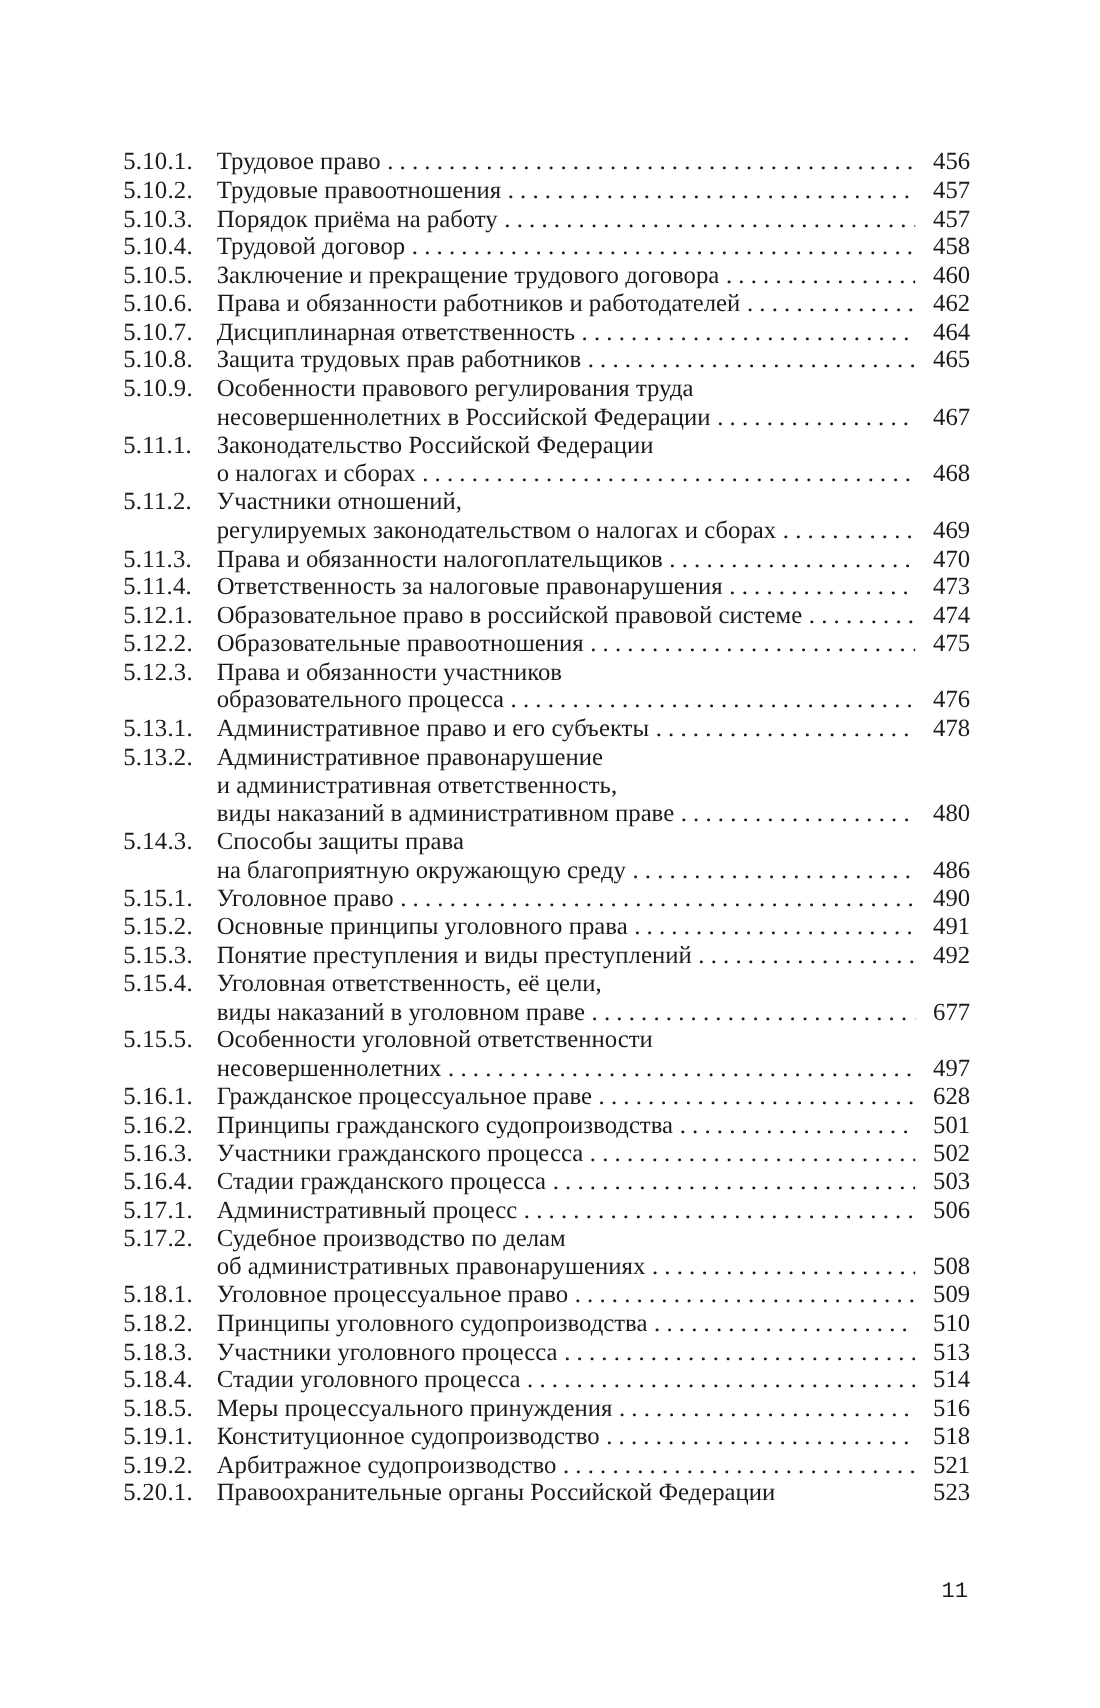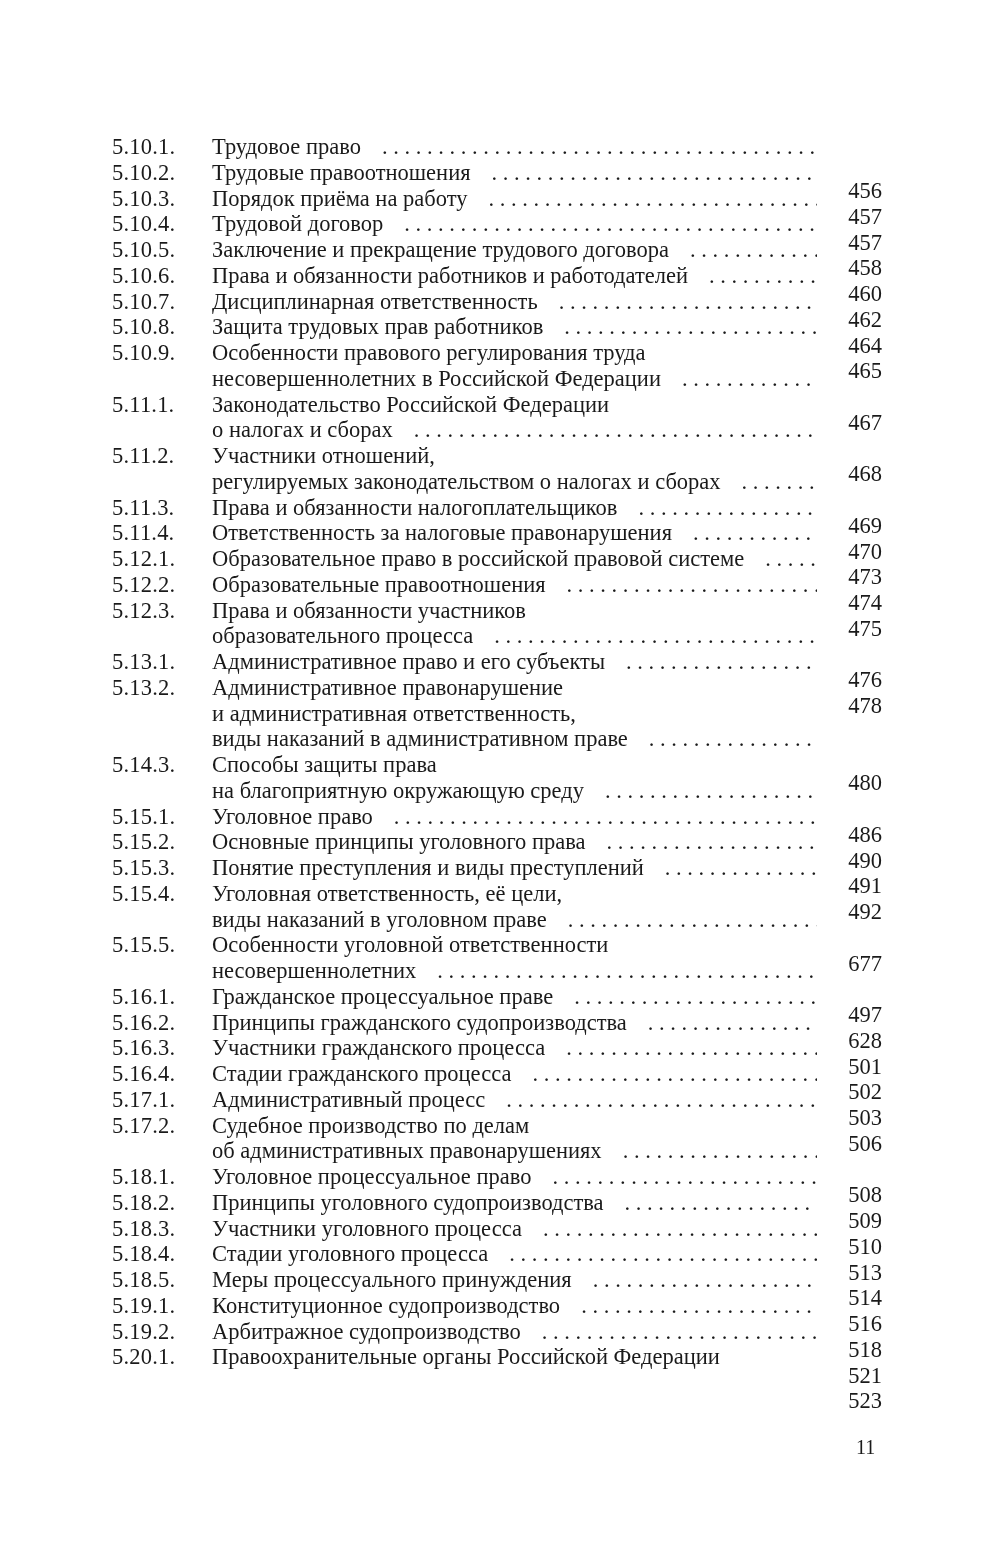--- a/index.html
+++ b/index.html
@@ -3,41 +3,40 @@
   <meta charset="utf-8">
   <style>
     html, body { margin: 0; padding: 0; background: #ffffff; }
     body { width: 1000px; height: 1553px; position: relative; overflow: hidden; }
     .page {
       position: absolute; left: 112px; top: 134px; width: 770px;
       font-family: "Liberation Serif", "DejaVu Serif", serif;
       font-size: 22.5px; color: #1a1a1a;
     }
     .line {
-      display: flex; align-items: flex-start; height: 25.75px; line-height: 25.75px;
+      display: flex; align-items: flex-end; height: 25.75px; line-height: 25.75px;
       white-space: nowrap;
-      gap: 15px;
     }
     .num { width: 85px; flex: 0 0 85px; letter-spacing: 0.2px; }
     .indent { width: 85px; flex: 0 0 85px; }
     .title { flex: 0 0 auto; }
     .leader {
       flex: 1 1 auto; overflow: hidden; margin: 0 6px 0 6px;
       letter-spacing: 3.2px; color: #1a1a1a;
     }
     .leader::before {
       content: ". . . . . . . . . . . . . . . . . . . . . . . . . . . . . . . . . . . . . . . . . . . . . . . . . . . . . . . . . . . . . . . . . . . .";
       letter-spacing: 0px;
     }
     .leader.none::before { content: ""; }
     .spacer { flex: 1 1 auto; }
     .pg { flex: 0 0 44px; width: 44px; text-align: right; margin-top: 44px; }
     .folio {
       position: absolute; left: 856px; top: 1436px;
-      font-family: Liberation Serif, serif;
+      font-family: Liberation Mono, monospace;
       font-size: 20px; color: #1a1a1a;
     }
   </style>
 </head>
 <body>
 
 <div class="page" id="toc">
     <div class="line">
       <span class="num">5.10.1.</span>
       <span class="title">Трудовое право</span>

